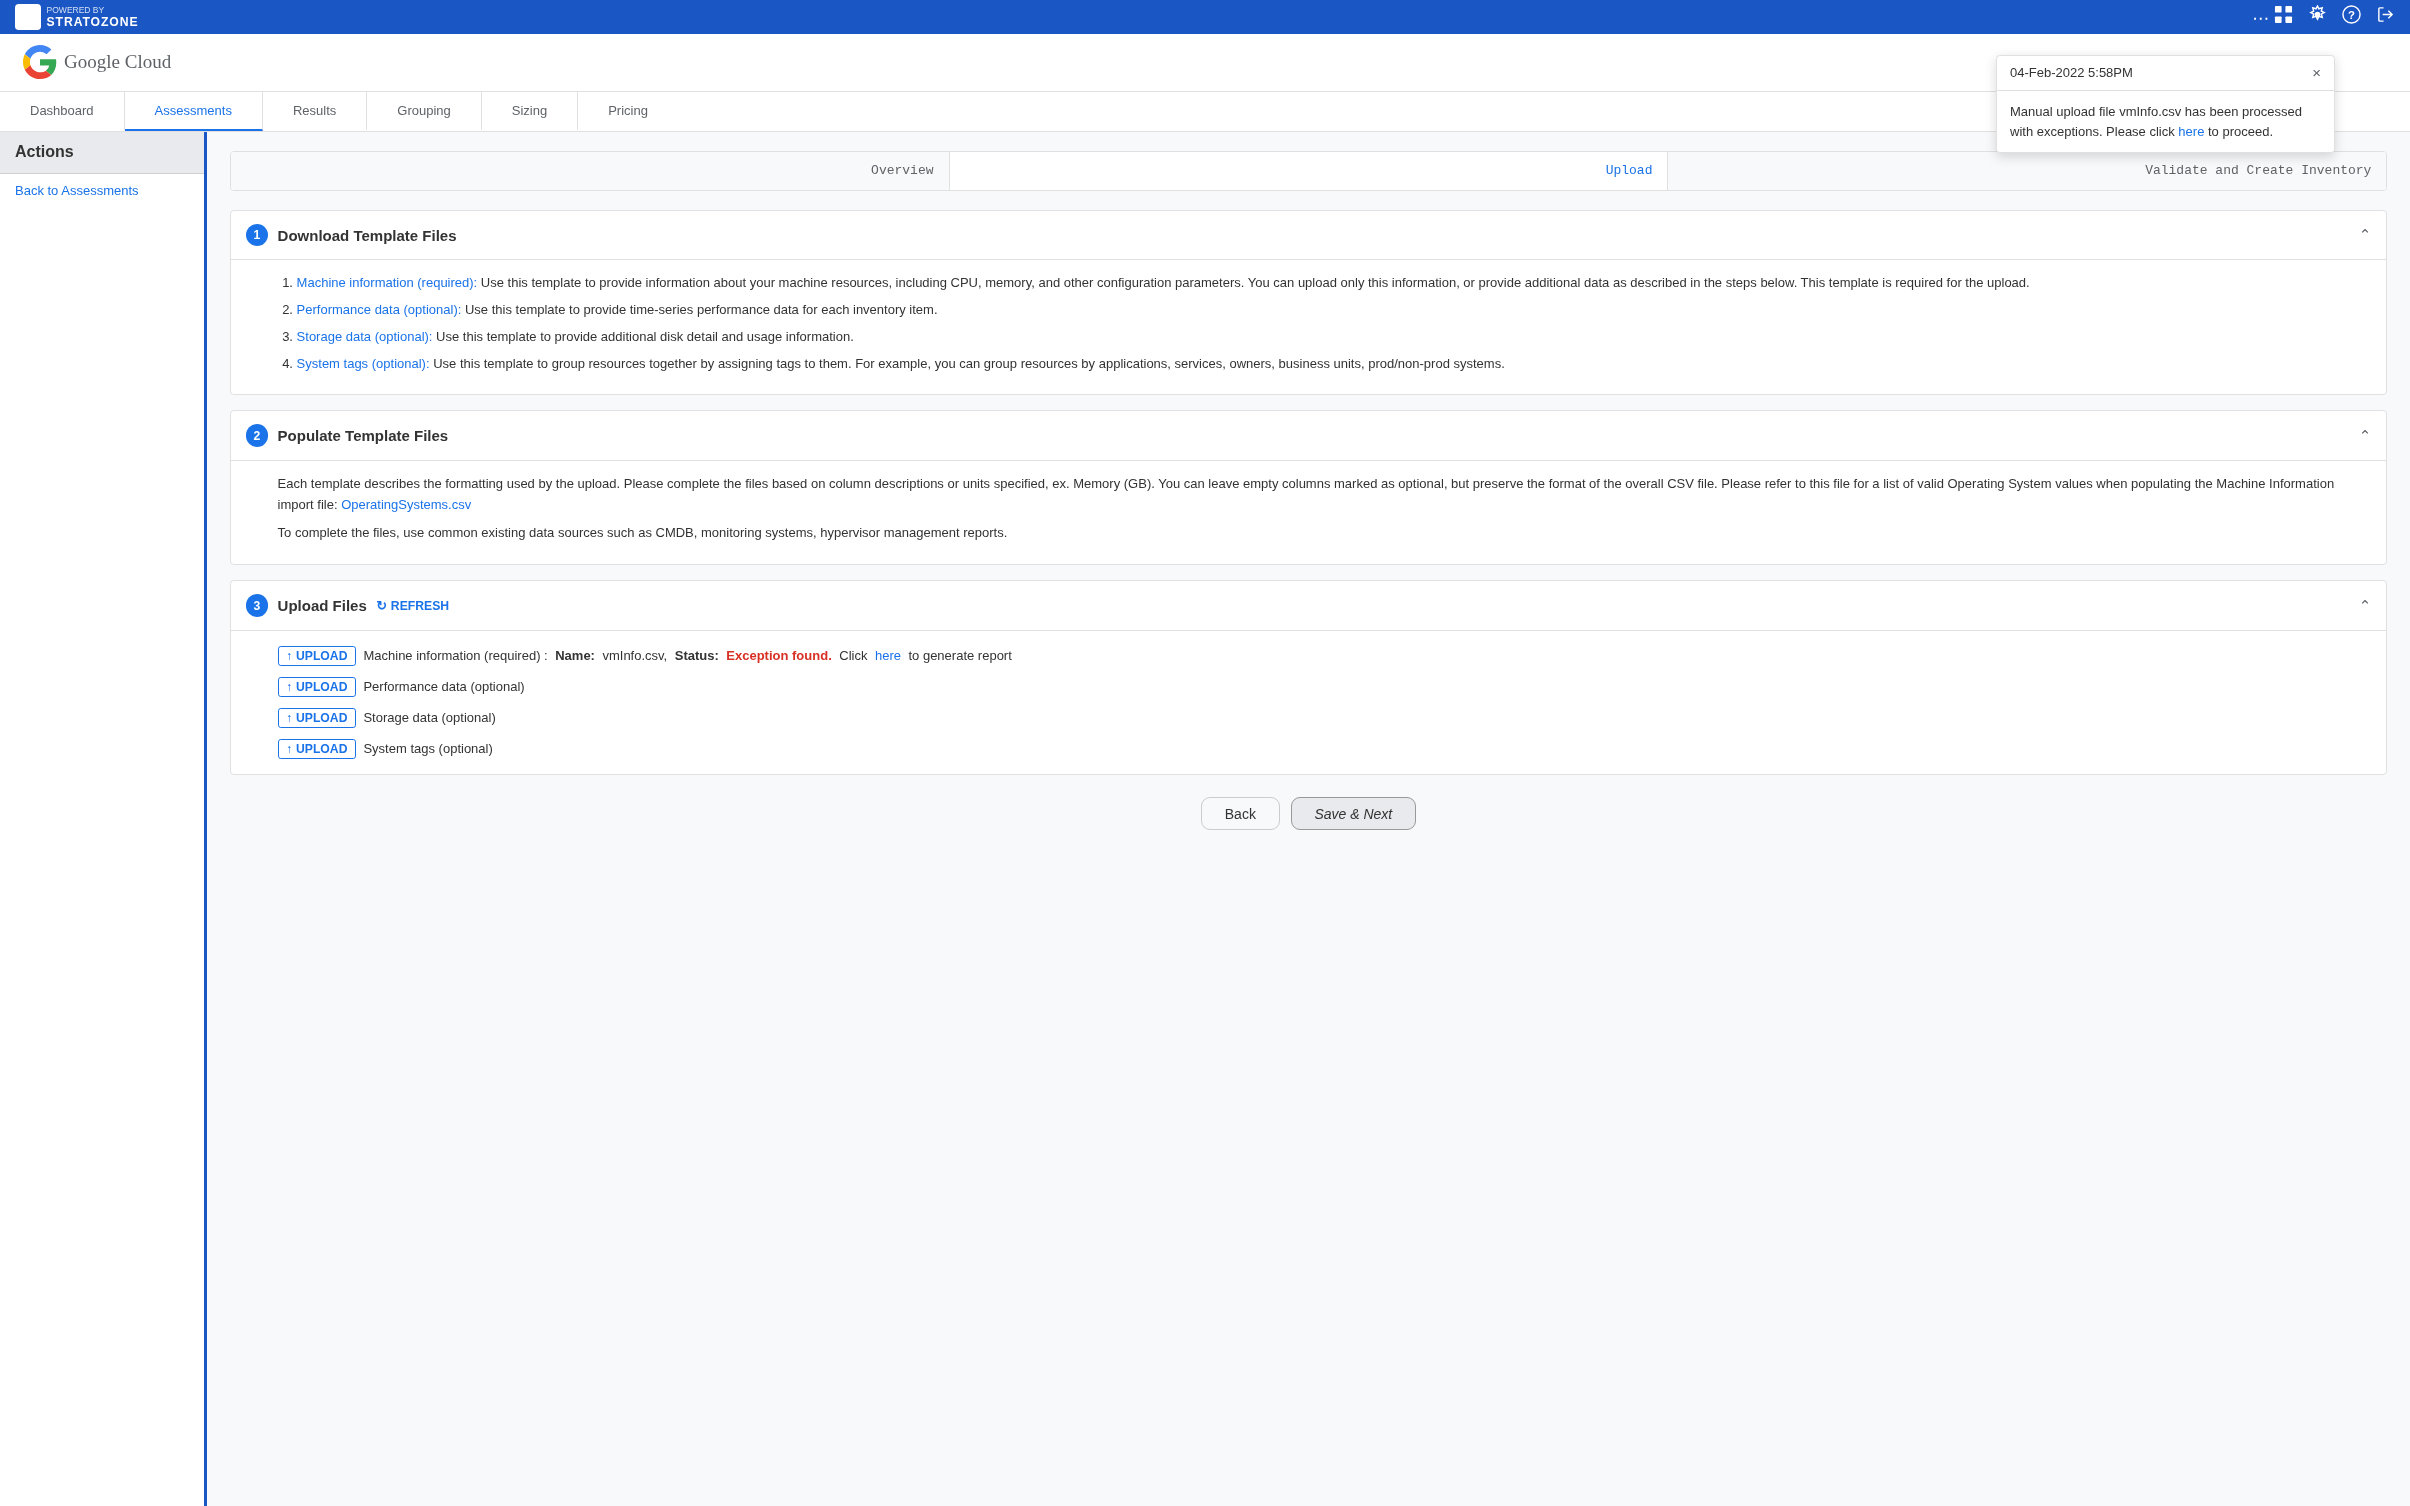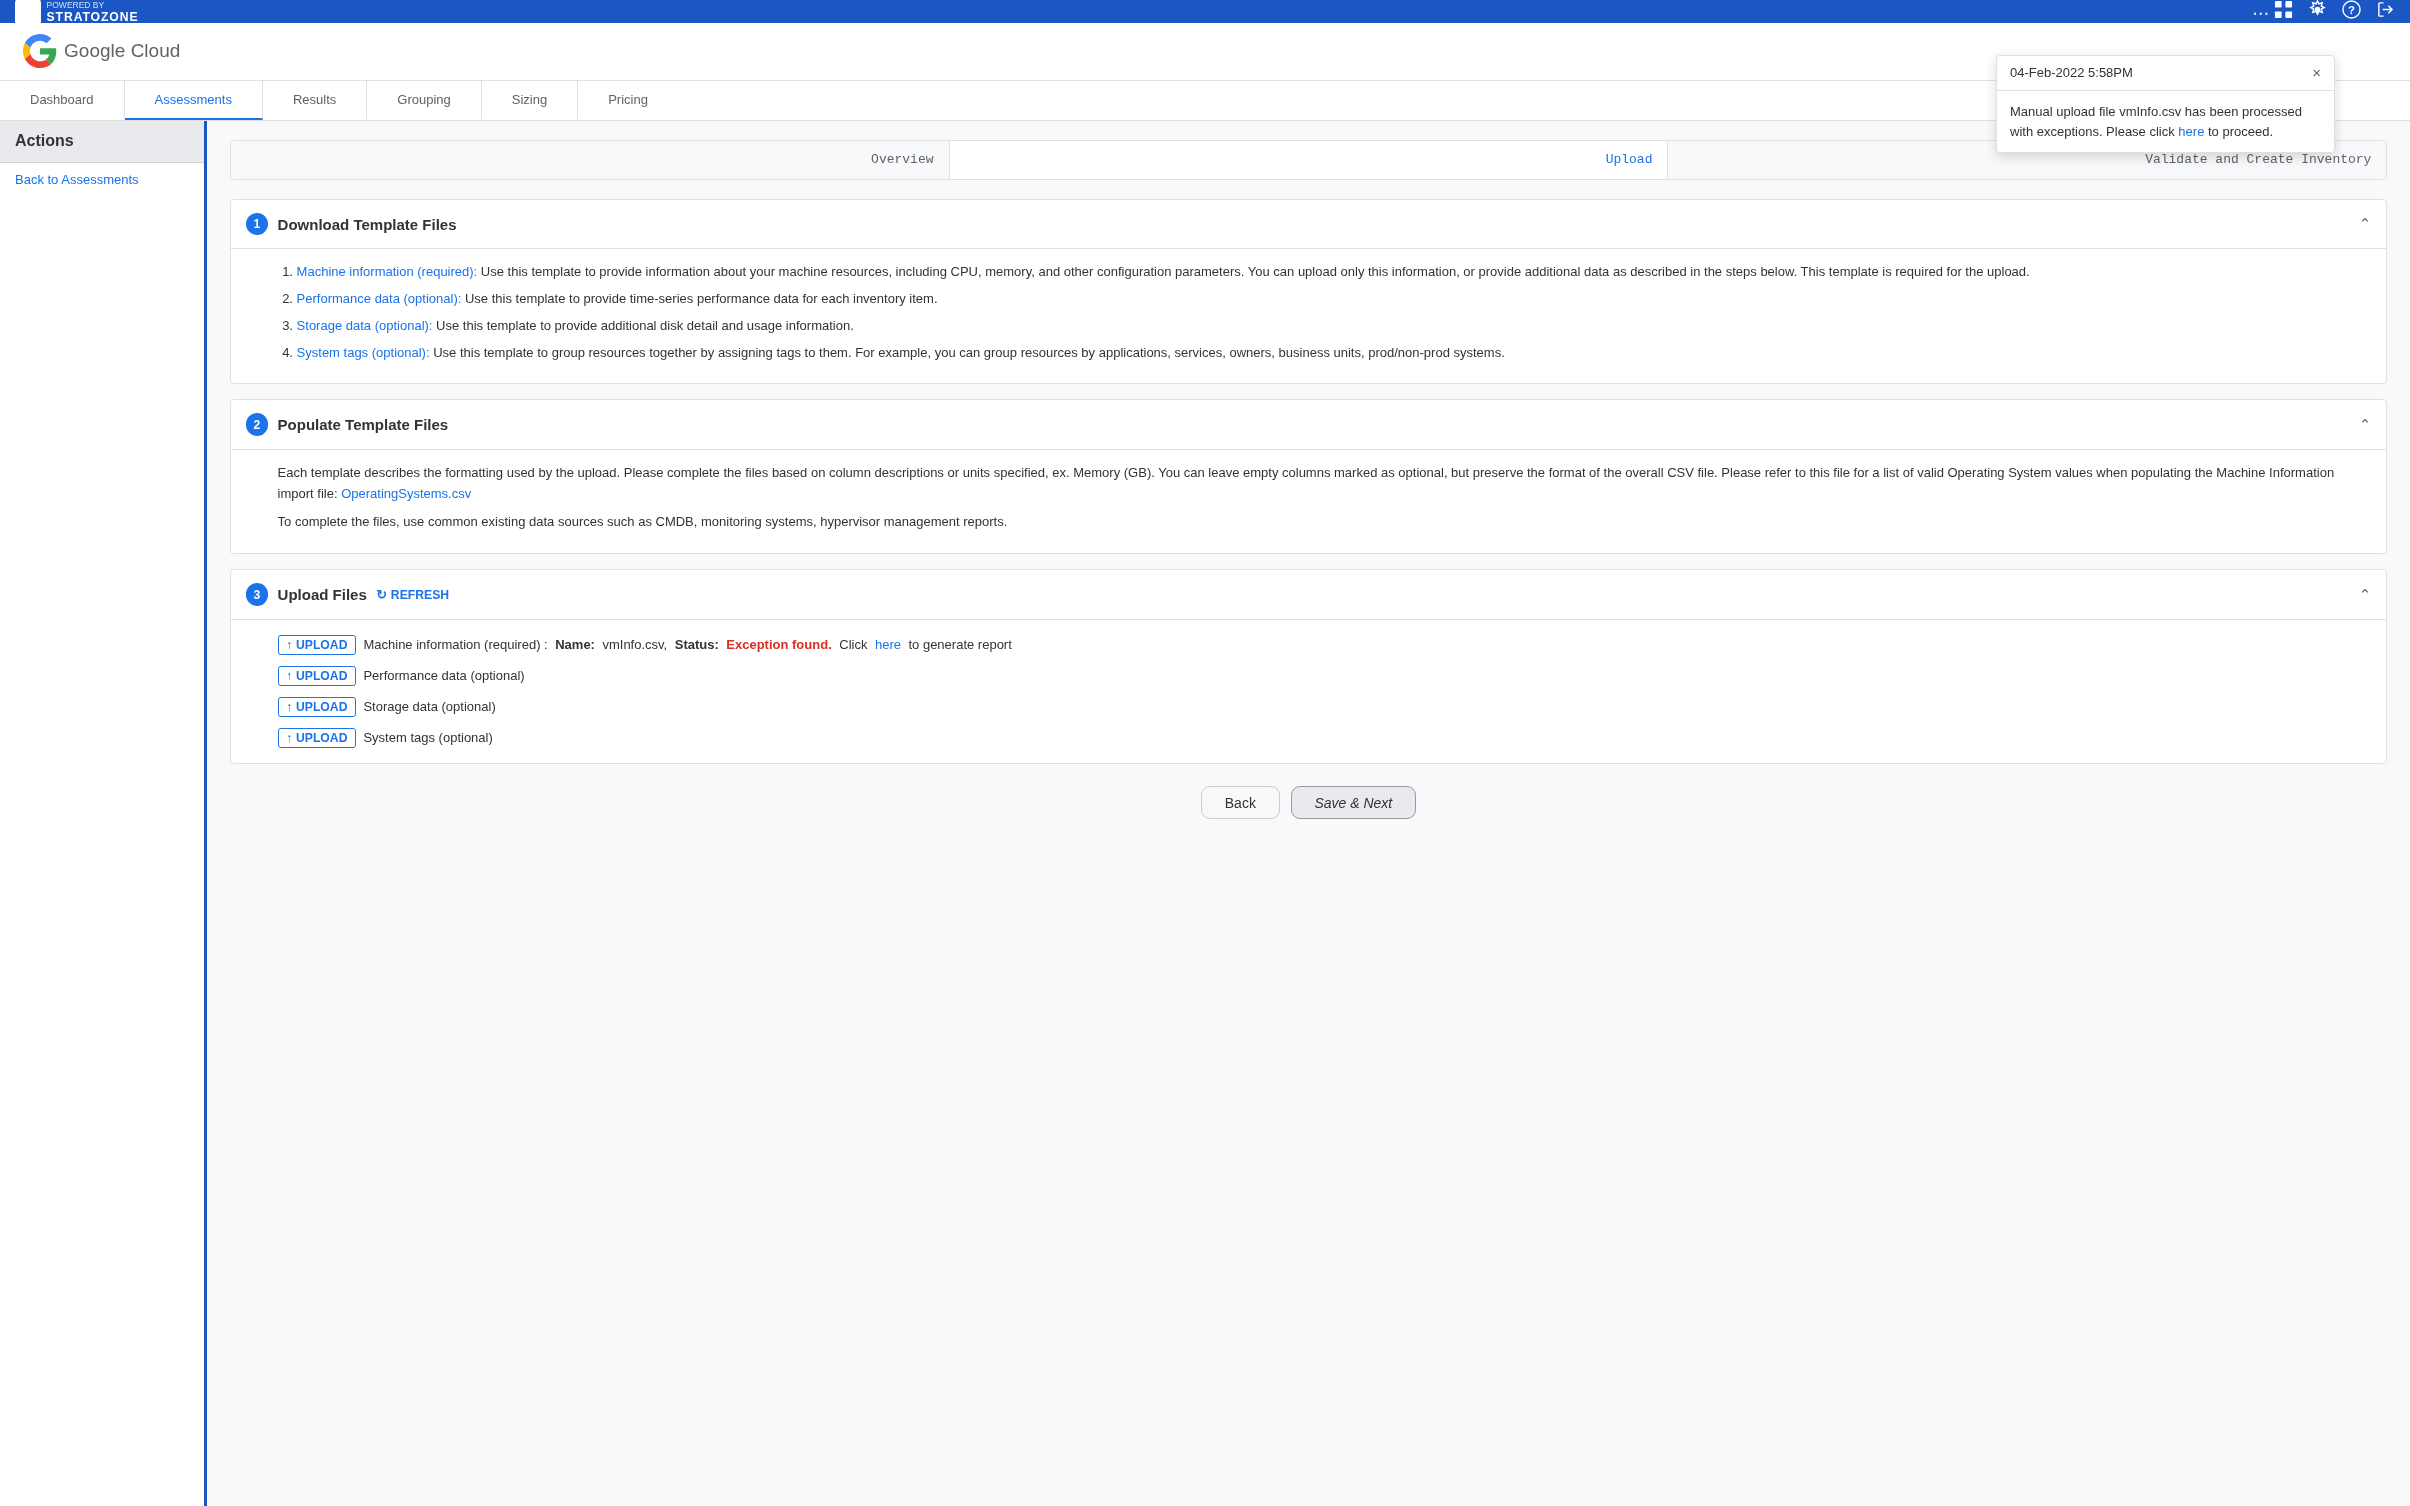--- a/index.html
+++ b/index.html
@@ -1,21 +1,21 @@
 <!DOCTYPE html>
 <html style="font-size:15px"><head>
   <meta charset="utf-8">
   <style>
     * { box-sizing: border-box; margin: 0; padding: 0; }
     body { font-family: Arial, sans-serif; font-size: 13px; background: #f1f3f4; color: #333; }
 
     
     .topbar {
       background: #1a56c4;
-      height: 23px;
+      height: 34px;
       display: flex;
       align-items: center;
       justify-content: space-between;
       padding: 0 15px;
     }
     .topbar-left {
       display: flex;
       align-items: center;
       gap: 7.5px;
     }
@@ -47,20 +47,21 @@
       cursor: pointer;
     }
 
     
     .header {
       background: white;
       padding: 11.3px 22.6px;
       display: flex;
       align-items: center;
       border-bottom: 0.9px solid #e0e0e0;
+      font-family: Liberation Serif, serif;
     }
     .google-cloud-logo {
       display: flex;
       align-items: center;
       gap: 7.5px;
     }
     .gc-icon {
       width: 34px;
       height: 34px;
     }

